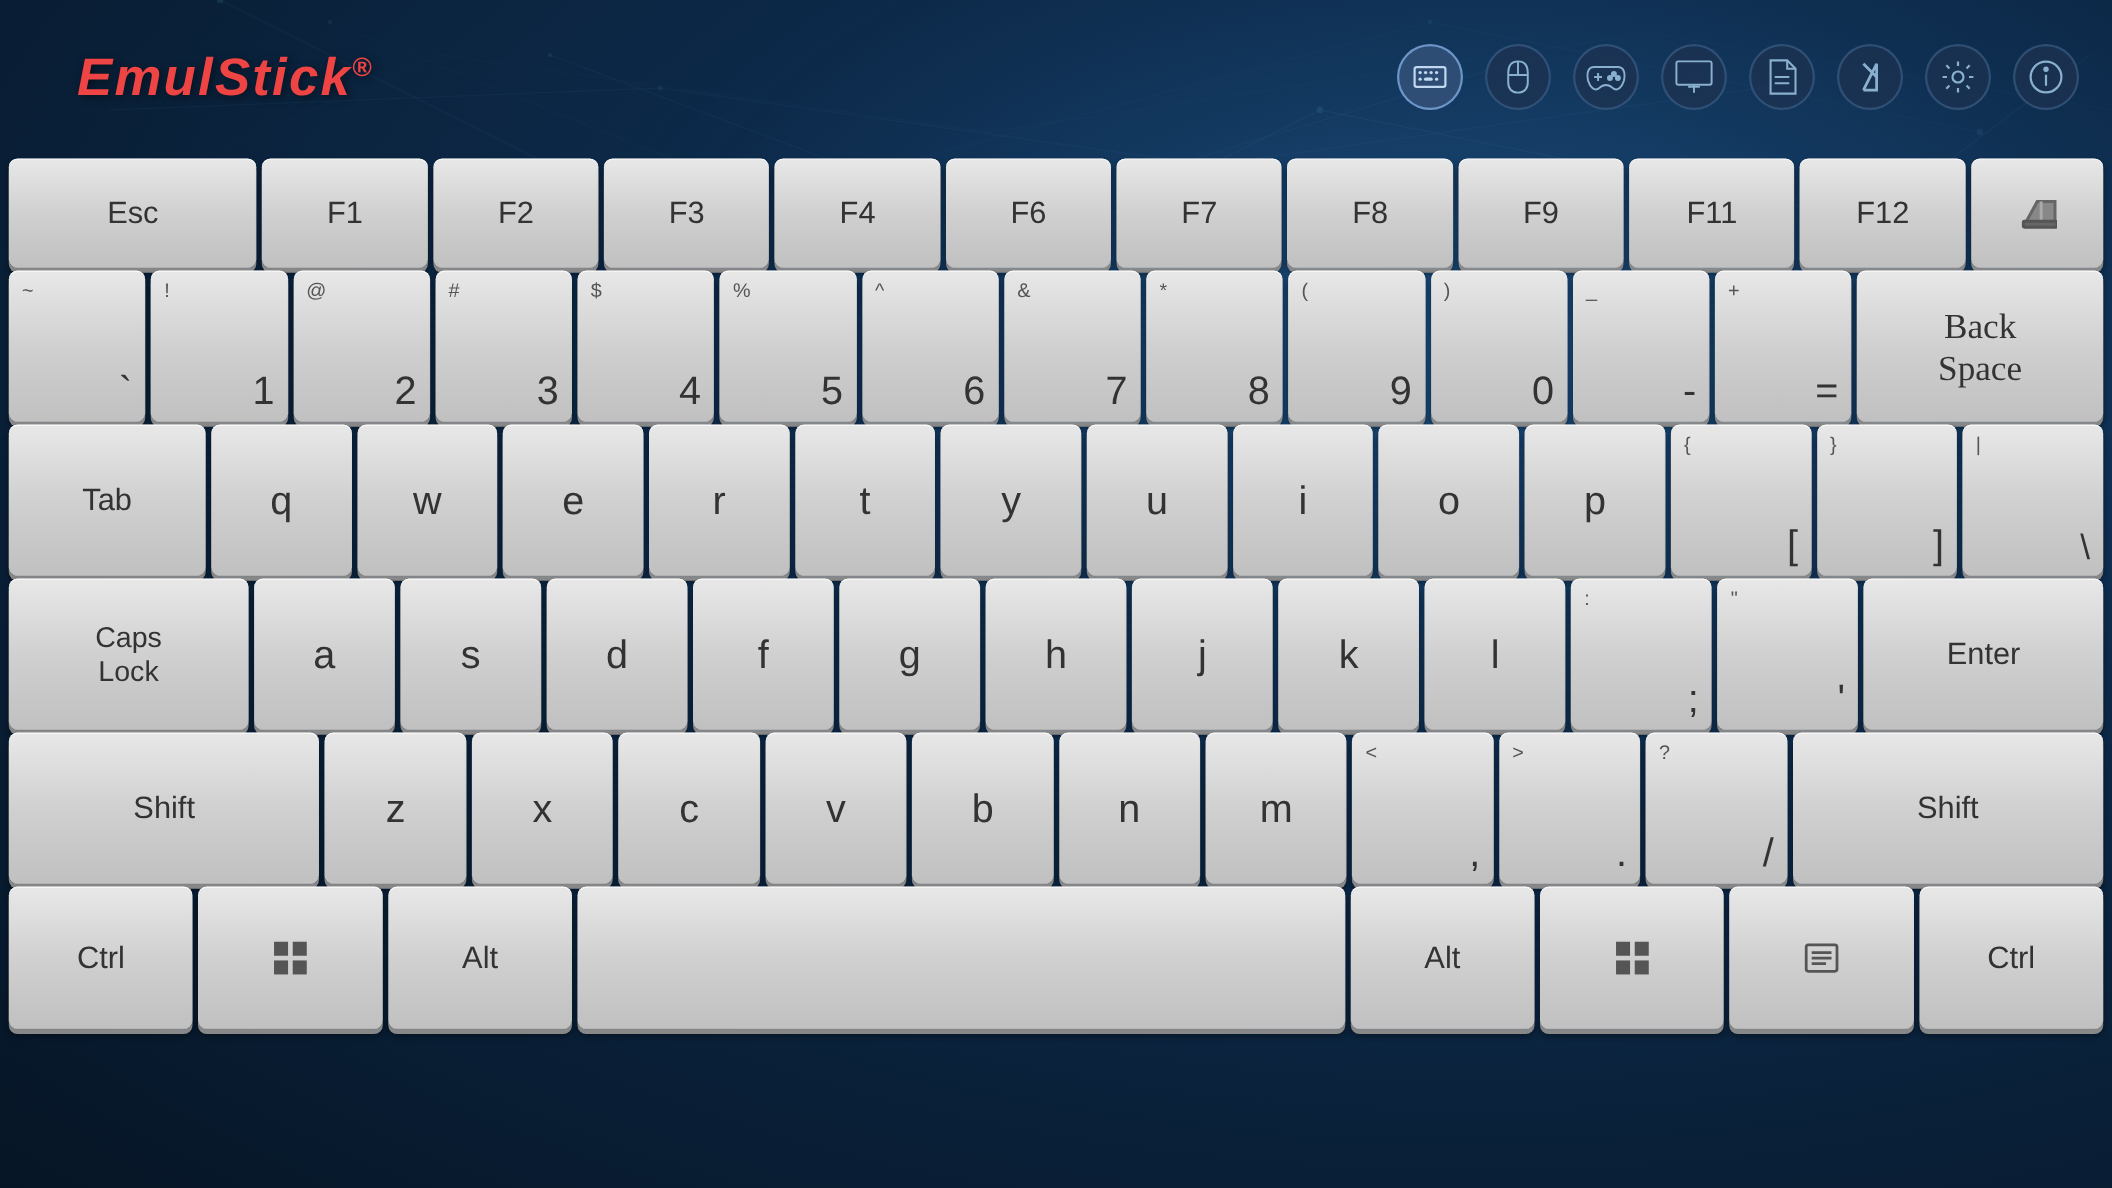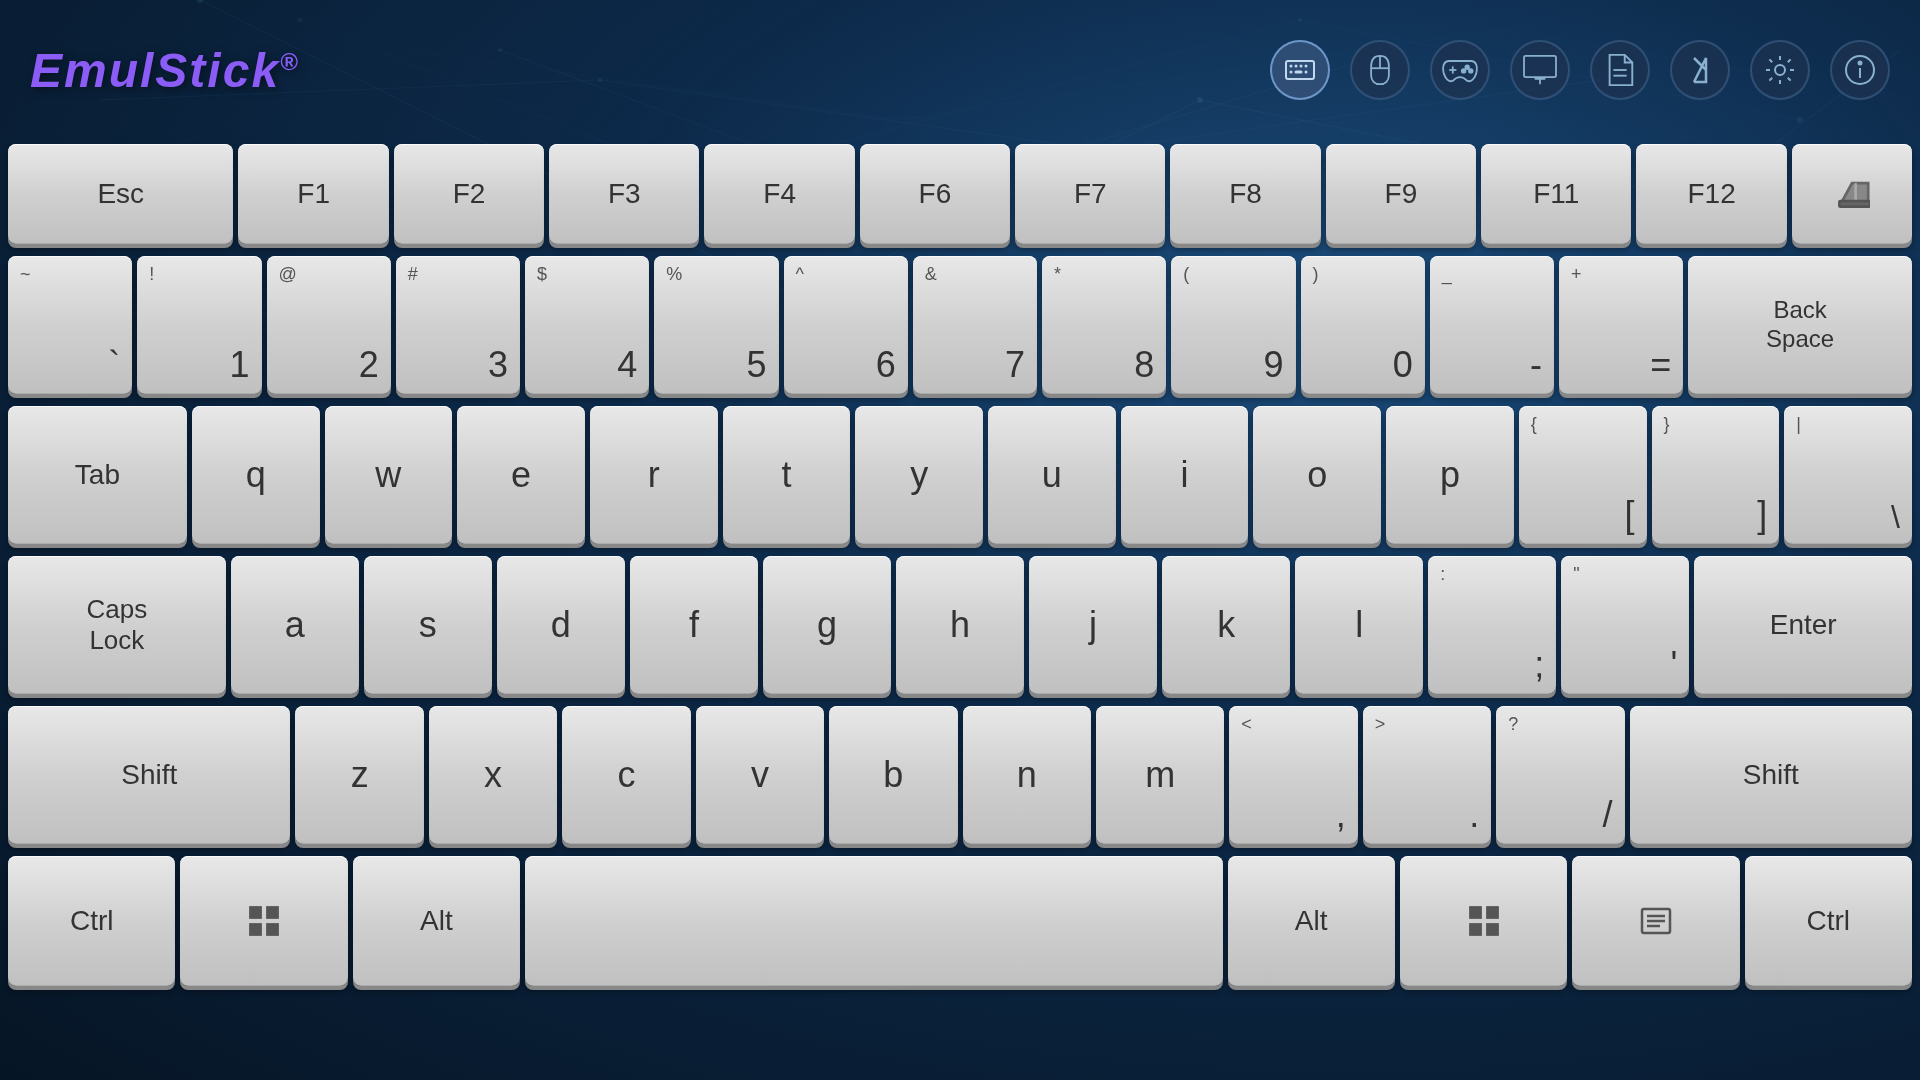--- a/index.html
+++ b/index.html
@@ -36,23 +36,24 @@
       align-items: center;
       justify-content: space-between;
       padding: 0 30px;
       height: 140px;
     }
 
     .logo {
       font-size: 48px;
       font-style: italic;
       font-weight: bold;
-      color: #8b5cf6;
+      color: #ef4444;
       letter-spacing: 2px;
       text-shadow: 2px 2px 8px rgba(0,0,0,0.5);
+      margin-left: 40px;
     }
 
     .logo sup {
       font-size: 24px;
       vertical-align: super;
     }
 
     .toolbar {
       display: flex;
       gap: 20px;
@@ -79,21 +80,21 @@
       color: #c0d8f0;
     }
 
     
     .keyboard-area {
       position: relative;
       z-index: 10;
       padding: 0 0;
       display: flex;
       flex-direction: column;
-      gap: 12px;
+      gap: 2px;
     }
 
     .key-row {
       display: flex;
       gap: 5px;
       padding: 0 4px;
     }
 
     .key {
       background: linear-gradient(180deg, #e8e8e8 0%, #d0d0d0 50%, #c0c0c0 100%);
@@ -445,21 +446,21 @@
         <span class="num-key-bottom">-</span>
       </div>
     </button>
     <button class="key num-equals">
       <div class="num-key-inner">
         <span class="num-key-top">+</span>
         <span class="num-key-bottom">=</span>
       </div>
     </button>
     <button class="key num-backspace">
-      <div class="two-line" style="font-size:24px; color:#333; font-weight:400;">
+      <div class="two-line" style="font-size:32px; color:#333; font-weight:400;font-family:Liberation Serif, serif;">
         <span>Back</span>
         <span>Space</span>
       </div>
     </button>
   </div>
 
   <div class="key-row row-qwerty">
     <button class="key q-tab">
         <span class="key-label">Tab</span>
       </button>

